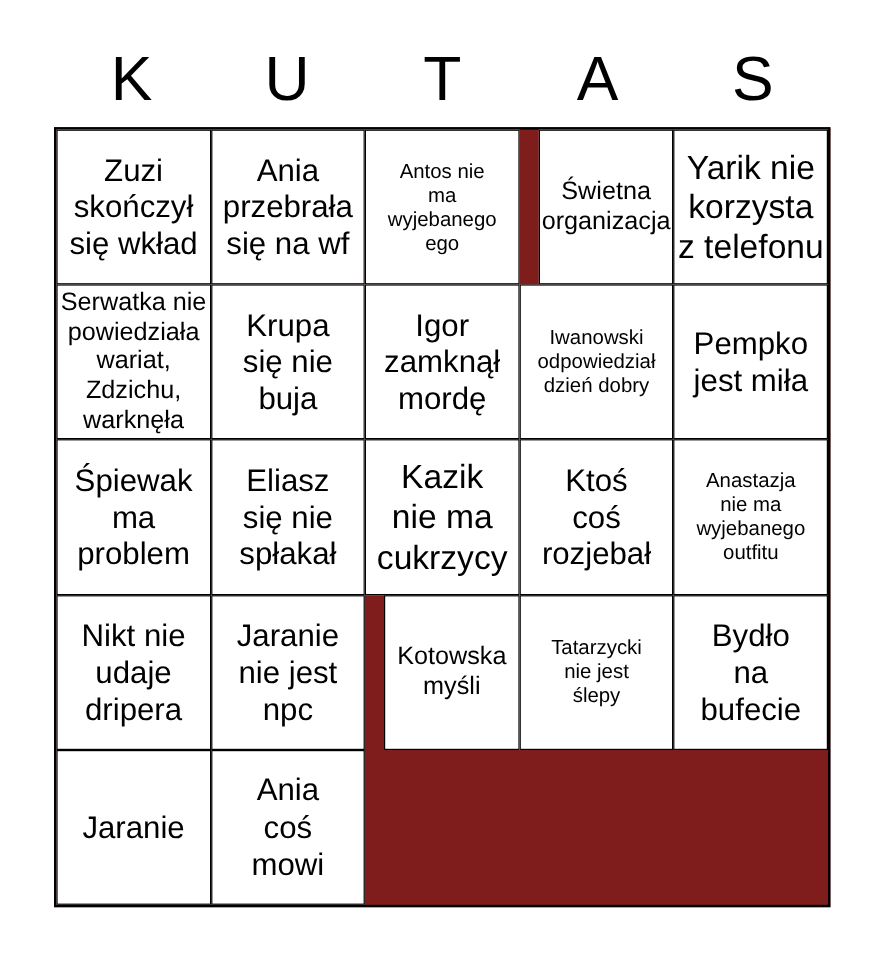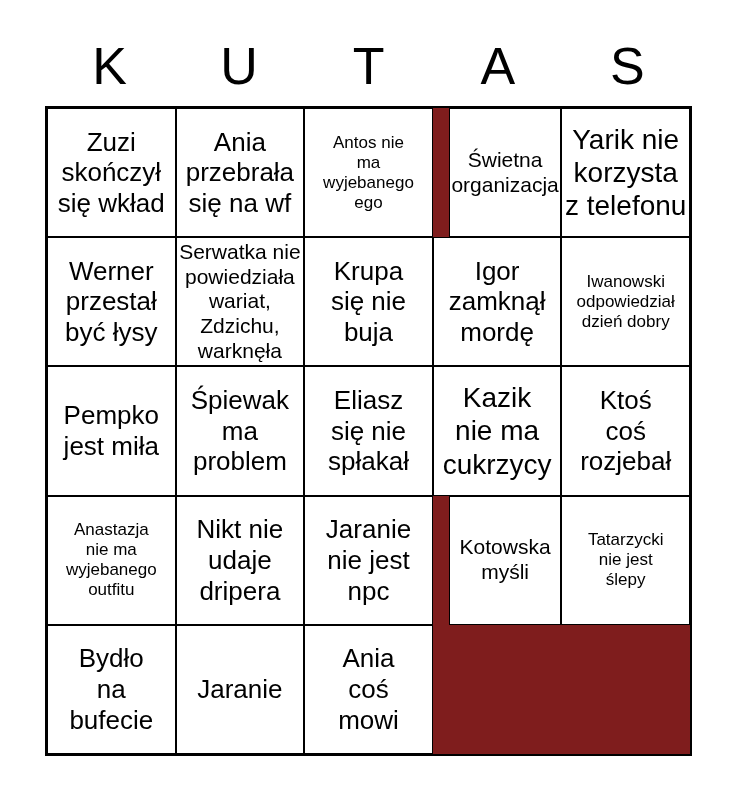--- a/index.html
+++ b/index.html
@@ -87,23 +87,20 @@
 się na wf</div>
       <div class="cell sz-sm">Antos nie
 ma
 wyjebanego
 ego</div>
       <div class="cell sz-md">Świetna
 organizacja</div>
       <div class="cell sz-ml">Yarik nie
 korzysta
 z telefonu</div>
-      <div class="cell sz-lg">Werner
-przestał
-być łysy</div>
       <div class="cell sz-xs">Serwatka nie
 powiedziała
 wariat,
 Zdzichu,
 warknęła</div>
       <div class="cell sz-lg">Krupa
 się nie
 buja</div>
       <div class="cell sz-lg">Igor
 zamknął

